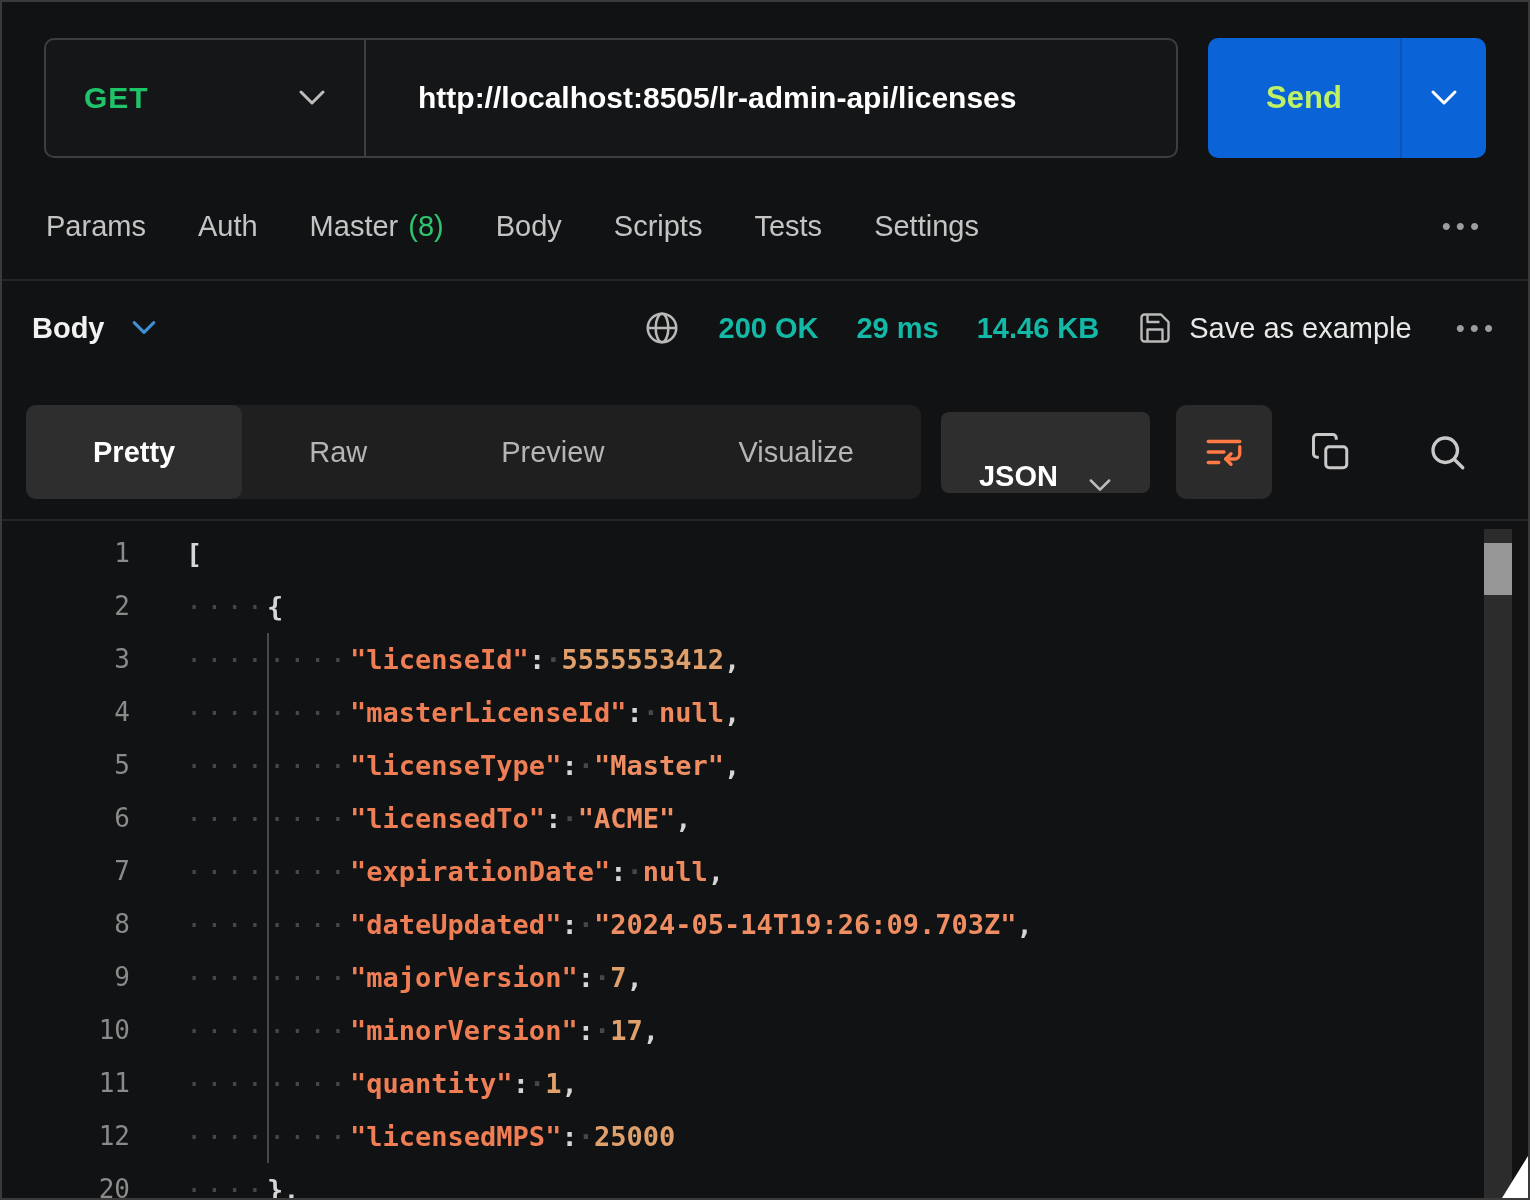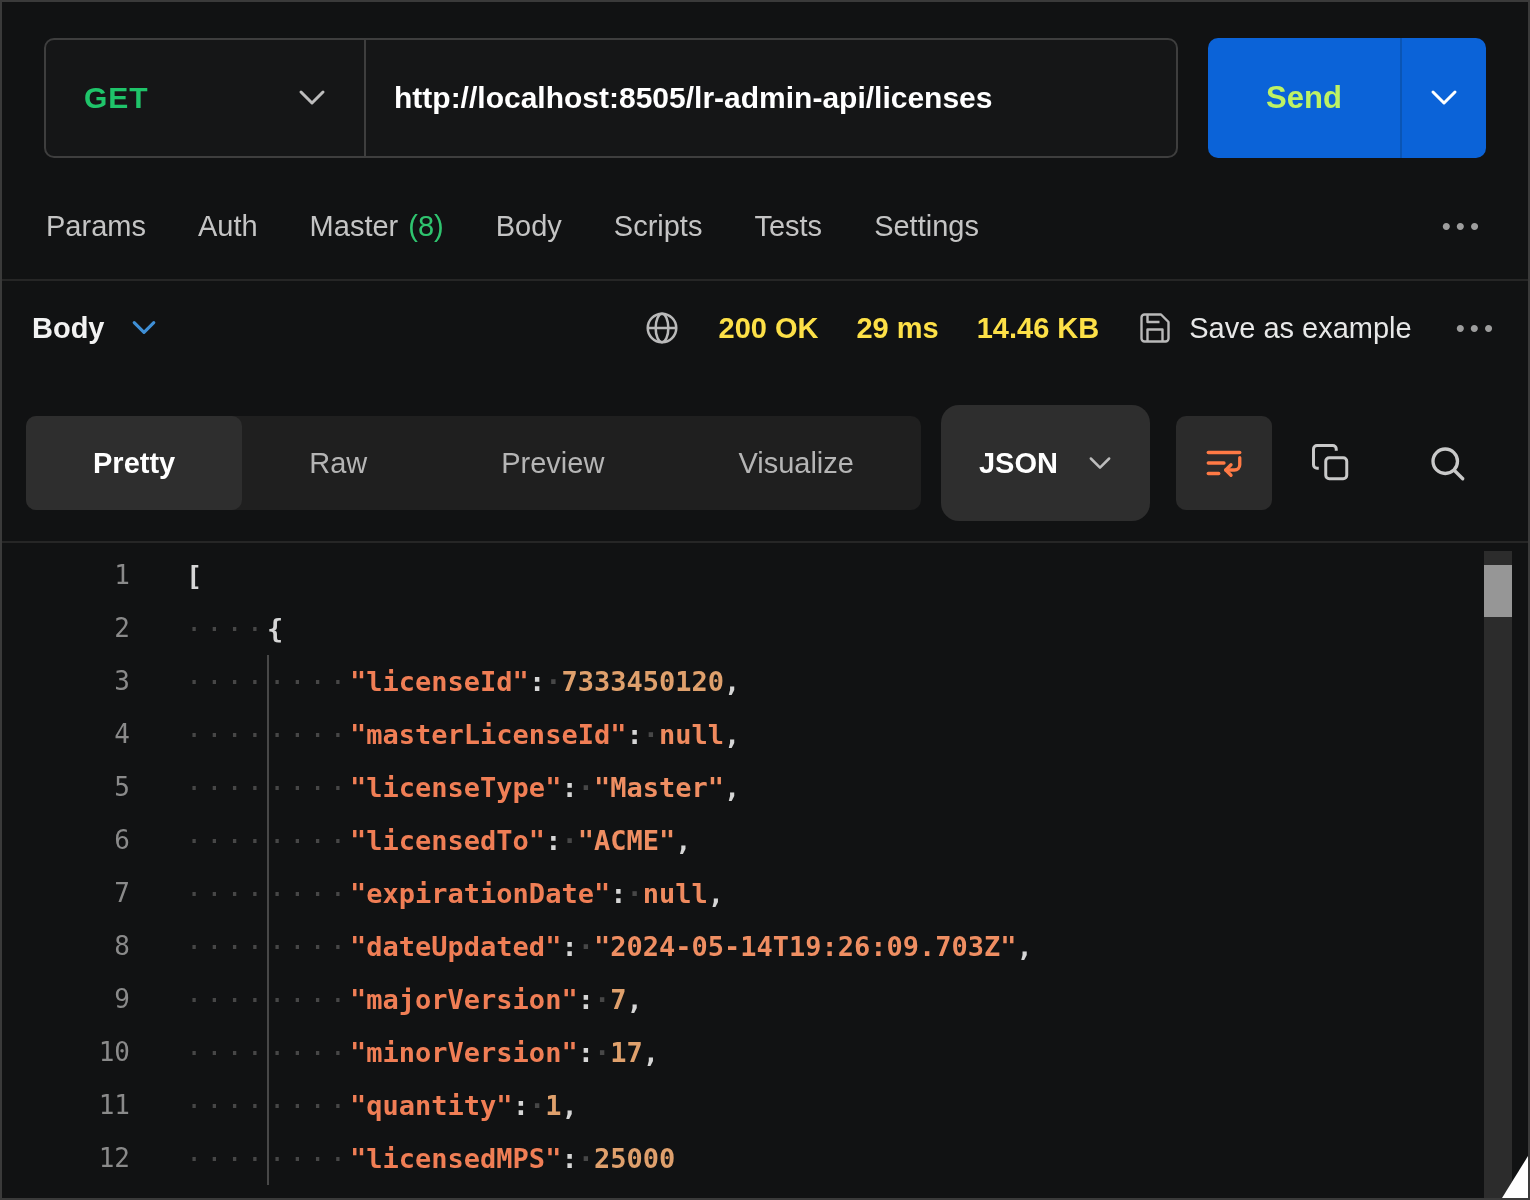--- a/index.html
+++ b/index.html
@@ -13,50 +13,50 @@
   }
   
   .topbar { display:flex; gap:30px; padding:36px 42px 0 42px; }
   .url-box { flex:1; display:flex; align-items:stretch; height:120px;
     border:2px solid #3e3e3e; border-radius:10px; background:#151617; }
   .method { display:flex; align-items:center; justify-content:space-between;
     width:318px; padding:0 38px; cursor:pointer; }
   .method-label { color:#1fc46a; font-weight:bold; font-size:30px; letter-spacing:1px; }
   .vdiv { width:2px; background:#3e3e3e; }
   .url-input { flex:1; background:transparent; border:none; outline:none;
-    color:#ffffff; font-weight:bold; font-size:30px; padding:0 28px;
+    color:#ffffff; font-weight:bold; font-size:30px; padding:0 52px;
     font-family:"Liberation Sans", sans-serif; }
   .send-group { display:flex; width:278px; height:120px; }
   .send-main { flex:1; background:#0b63d8; border:none; border-radius:10px 0 0 10px;
     color:#bef264; font-size:31px; font-weight:bold; cursor:pointer;
     font-family:"Liberation Sans", sans-serif; }
   .send-caret { width:86px; background:#0b63d8; border:none; border-left:2px solid #0a55b5;
     border-radius:0 10px 10px 0; display:flex; align-items:center; justify-content:center; cursor:pointer; }
   
   .req-tabs { display:flex; align-items:center; gap:52px; padding:52px 44px 36px 44px; }
   .req-tab { font-size:29px; color:#c4c4c4; cursor:pointer; white-space:nowrap; }
   .req-tab .count { color:#2fc46f; margin-left:10px; }
   .more-btn { margin-left:auto; color:#9d9d9d; font-size:26px; letter-spacing:5px; cursor:pointer; }
   .hr { height:2px; background:#262626; }
   
   .resp-meta { display:flex; align-items:center; padding:28px 30px; }
   .body-select { display:flex; align-items:center; gap:26px; cursor:pointer; }
   .body-select .lbl { font-weight:bold; font-size:29px; color:#f2f2f2; }
   .meta-right { margin-left:auto; display:flex; align-items:center; gap:38px; }
-  .green { color:#fde047; font-weight:bold; font-size:29px; white-space:nowrap; }
+  .green { color:#14b8a6; font-weight:bold; font-size:29px; white-space:nowrap; }
   .save-wrap { display:flex; align-items:center; gap:16px; cursor:pointer; }
   .save-label { font-size:29px; color:#e8e8e8; white-space:nowrap; }
   .icon { display:flex; align-items:center; justify-content:center; }
   
   .view-row { display:flex; align-items:center; margin-top:30px; padding:0 60px 0 24px; }
   .seg-group { display:flex; background:#1f1f1f; border-radius:10px; height:94px; align-items:stretch; }
   .seg { display:flex; align-items:center; padding:0 67px; font-size:29px; color:#b5b5b5; cursor:pointer; }
   .seg.active { background:#2e2e2e; color:#fff; font-weight:bold; border-radius:10px; }
-  .json-btn { display:flex; align-items:center; gap:30px; background:#2e2e2e; border-radius:18px;
-    height:116px; padding:0 38px; font-size:29px; font-weight:bold; color:#fff; margin-left:20px; cursor:pointer; }
+  .json-btn { display:flex; align-items:flex-end; gap:30px; background:#2e2e2e; border-radius:8px;
+    height:81px; padding:0 38px; font-size:29px; font-weight:bold; color:#fff; margin-left:20px; cursor:pointer; }
   .wrap-btn { width:96px; height:94px; background:#2b2b2b; border-radius:10px;
     display:flex; align-items:center; justify-content:center; margin-left:26px; cursor:pointer; }
   .copy-btn { margin-left:auto; cursor:pointer; }
   .search-btn { margin-left:74px; cursor:pointer; }
   
   .code-area { position:relative; margin-top:20px; border-top:2px solid #262626;
     height:700px; padding-top:6px;
     font-family:"DejaVu Sans Mono", monospace; font-size:27px; }
   .code-line { display:flex; height:53px; line-height:53px; white-space:pre; }
   .ln { width:184px; flex:none; text-align:right; padding-right:56px;
@@ -198,21 +198,21 @@
           <circle cx="11" cy="11" r="7"></circle>
           <path d="M21 21l-4.6-4.6"></path>
         </svg>
     </div>
   </div>
 
   <div class="code-area">
     <div>
         <div class="code-line"><span class="ln">1</span><span class="cc"><span class="tok-p">[</span></span></div>
         <div class="code-line"><span class="ln">2</span><span class="cc"><span class="dots">····</span><span class="tok-p">{</span></span></div>
-        <div class="code-line"><span class="ln">3</span><span class="cc"><span class="dots">····</span><span class="guide"><span class="dots">····</span><span class="tok-k">"licenseId"</span><span class="tok-p">:</span><span class="tok-d">·</span><span class="tok-n">7333450120</span><span class="tok-p">,</span></span></span></div>
+        <div class="code-line"><span class="ln">3</span><span class="cc"><span class="dots">····</span><span class="guide"><span class="dots">····</span><span class="tok-k">"licenseId"</span><span class="tok-p">:</span><span class="tok-d">·</span><span class="tok-n">5555553412</span><span class="tok-p">,</span></span></span></div>
         <div class="code-line"><span class="ln">4</span><span class="cc"><span class="dots">····</span><span class="guide"><span class="dots">····</span><span class="tok-k">"masterLicenseId"</span><span class="tok-p">:</span><span class="tok-d">·</span><span class="tok-u">null</span><span class="tok-p">,</span></span></span></div>
         <div class="code-line"><span class="ln">5</span><span class="cc"><span class="dots">····</span><span class="guide"><span class="dots">····</span><span class="tok-k">"licenseType"</span><span class="tok-p">:</span><span class="tok-d">·</span><span class="tok-s">"Master"</span><span class="tok-p">,</span></span></span></div>
         <div class="code-line"><span class="ln">6</span><span class="cc"><span class="dots">····</span><span class="guide"><span class="dots">····</span><span class="tok-k">"licensedTo"</span><span class="tok-p">:</span><span class="tok-d">·</span><span class="tok-s">"ACME"</span><span class="tok-p">,</span></span></span></div>
         <div class="code-line"><span class="ln">7</span><span class="cc"><span class="dots">····</span><span class="guide"><span class="dots">····</span><span class="tok-k">"expirationDate"</span><span class="tok-p">:</span><span class="tok-d">·</span><span class="tok-u">null</span><span class="tok-p">,</span></span></span></div>
         <div class="code-line"><span class="ln">8</span><span class="cc"><span class="dots">····</span><span class="guide"><span class="dots">····</span><span class="tok-k">"dateUpdated"</span><span class="tok-p">:</span><span class="tok-d">·</span><span class="tok-s">"2024-05-14T19:26:09.703Z"</span><span class="tok-p">,</span></span></span></div>
         <div class="code-line"><span class="ln">9</span><span class="cc"><span class="dots">····</span><span class="guide"><span class="dots">····</span><span class="tok-k">"majorVersion"</span><span class="tok-p">:</span><span class="tok-d">·</span><span class="tok-n">7</span><span class="tok-p">,</span></span></span></div>
         <div class="code-line"><span class="ln">10</span><span class="cc"><span class="dots">····</span><span class="guide"><span class="dots">····</span><span class="tok-k">"minorVersion"</span><span class="tok-p">:</span><span class="tok-d">·</span><span class="tok-n">17</span><span class="tok-p">,</span></span></span></div>
         <div class="code-line"><span class="ln">11</span><span class="cc"><span class="dots">····</span><span class="guide"><span class="dots">····</span><span class="tok-k">"quantity"</span><span class="tok-p">:</span><span class="tok-d">·</span><span class="tok-n">1</span><span class="tok-p">,</span></span></span></div>
         <div class="code-line"><span class="ln">12</span><span class="cc"><span class="dots">····</span><span class="guide"><span class="dots">····</span><span class="tok-k">"licensedMPS"</span><span class="tok-p">:</span><span class="tok-d">·</span><span class="tok-n">25000</span></span></span></div>
         <div class="code-line"><span class="ln">20</span><span class="cc"><span class="dots">····</span><span class="tok-p">},</span></span></div>

